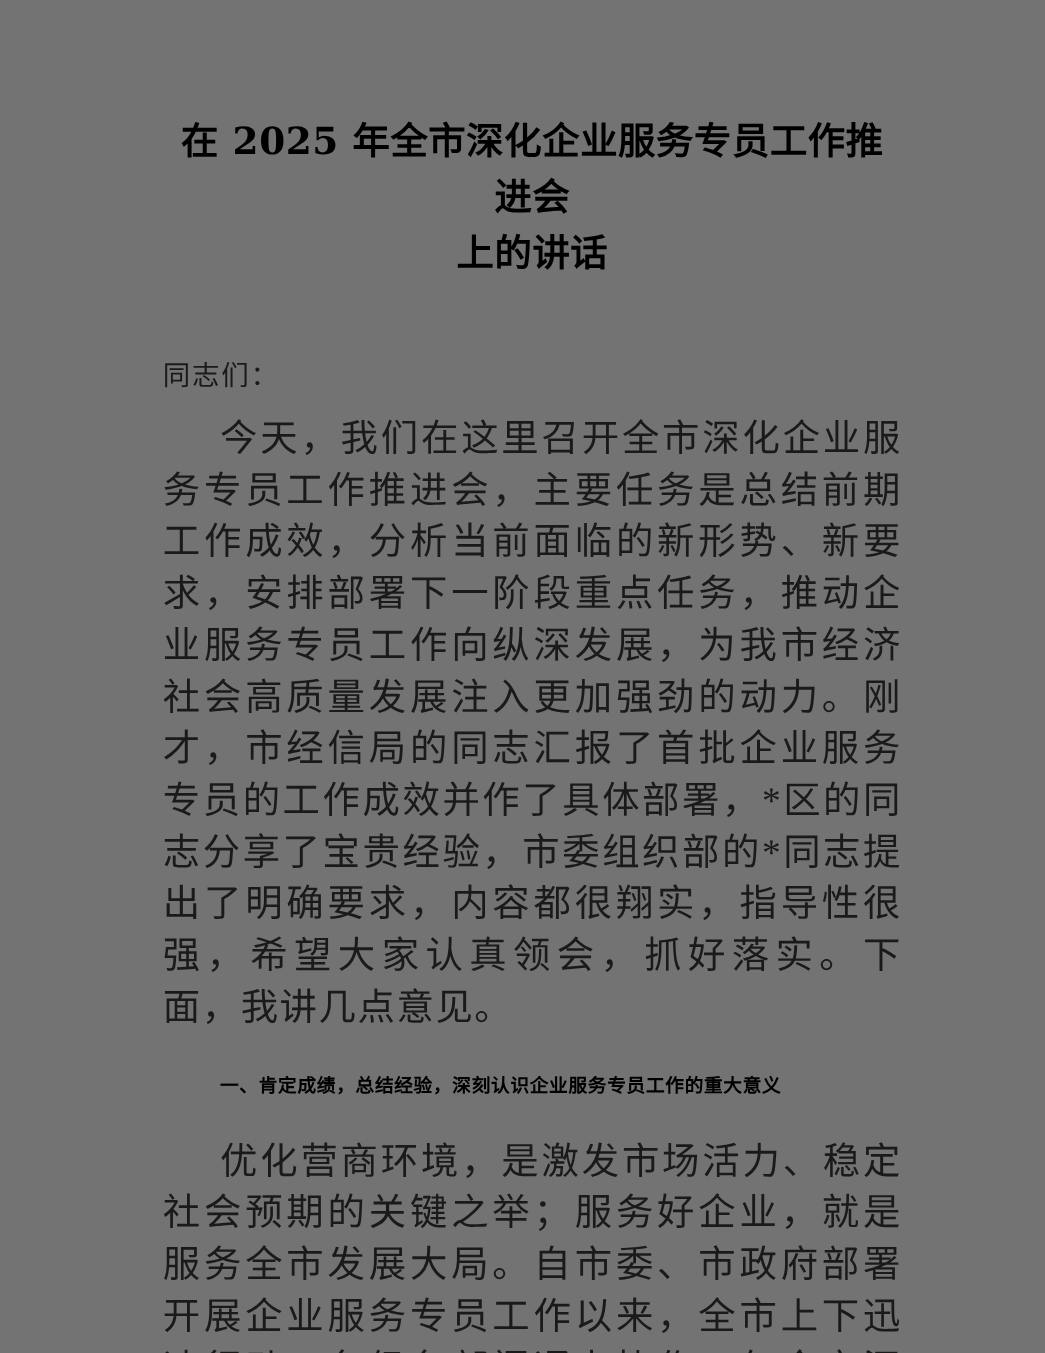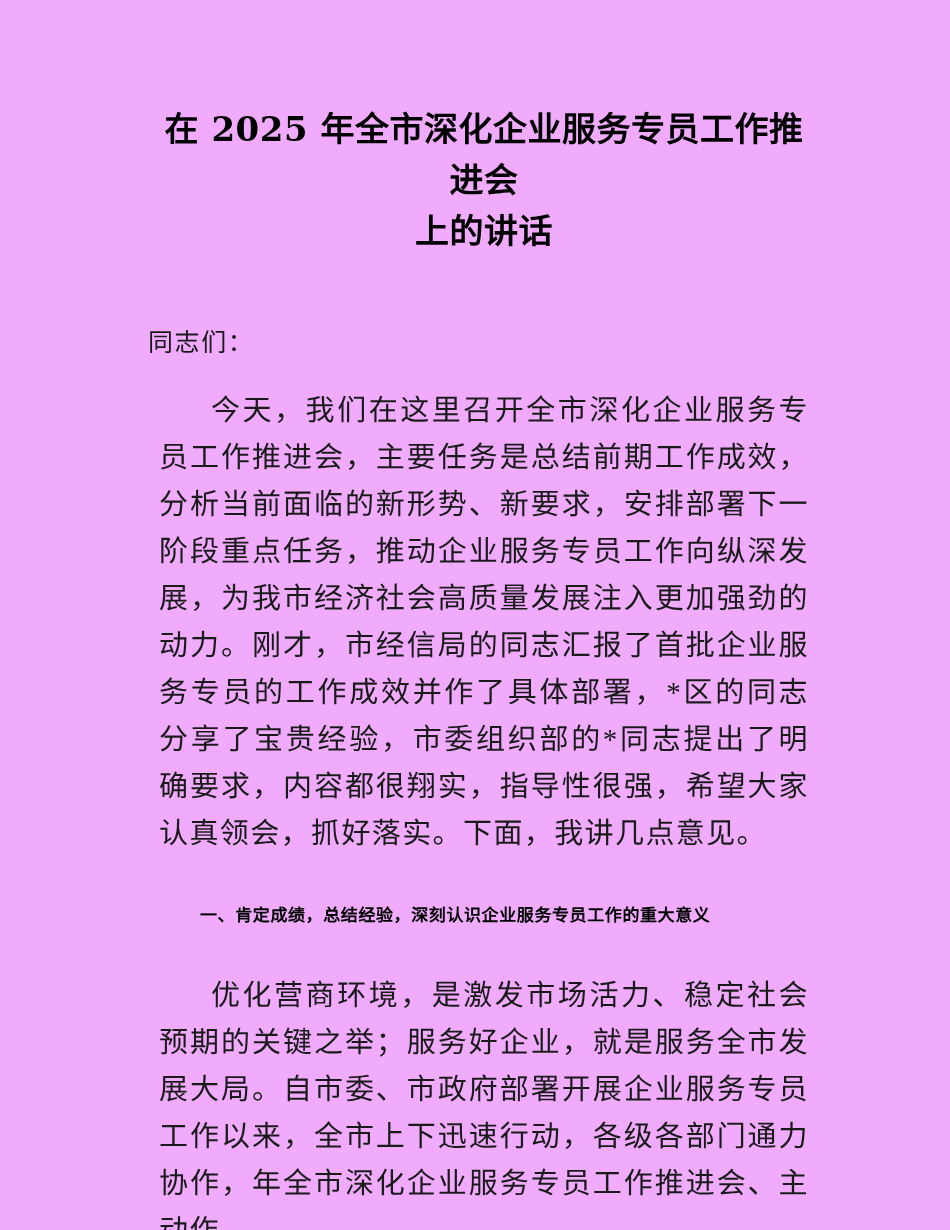--- a/index.html
+++ b/index.html
@@ -15,21 +15,21 @@
     position: relative;
     overflow: hidden;
     font-family: "DejaVu Serif", "Liberation Serif", serif;
     color: #000000;
     -webkit-font-smoothing: antialiased;
   }
 
   .page {
     position: absolute;
     inset: 0;
-    background: #f0abfc;
+    background: #737373;
     box-sizing: border-box;
     padding: 0;
   }
 
   
   .content {
     position: absolute;
     left: 148px;
     top: 0;
     width: 672px;   
@@ -57,24 +57,24 @@
     font-family: Liberation Sans, sans-serif;
     font-size: 25px;
     line-height: 47px;
     letter-spacing: 1.6px;
     color: #1a1a1a;
     text-indent: 0;
   }
 
   
   .body-para {
-    margin: 11px;
+    margin: 0;
     padding-top: 10px;
     font-family: "Liberation Serif", "DejaVu Serif", serif;
-    font-size: 29px;
+    font-size: 34px;
     line-height: 47px;
     letter-spacing: 1.4px;
     color: #1a1a1a;
     text-indent: 52px;          
     text-align: justify;
     text-justify: inter-character;
     word-break: break-all;
   }
 
   

